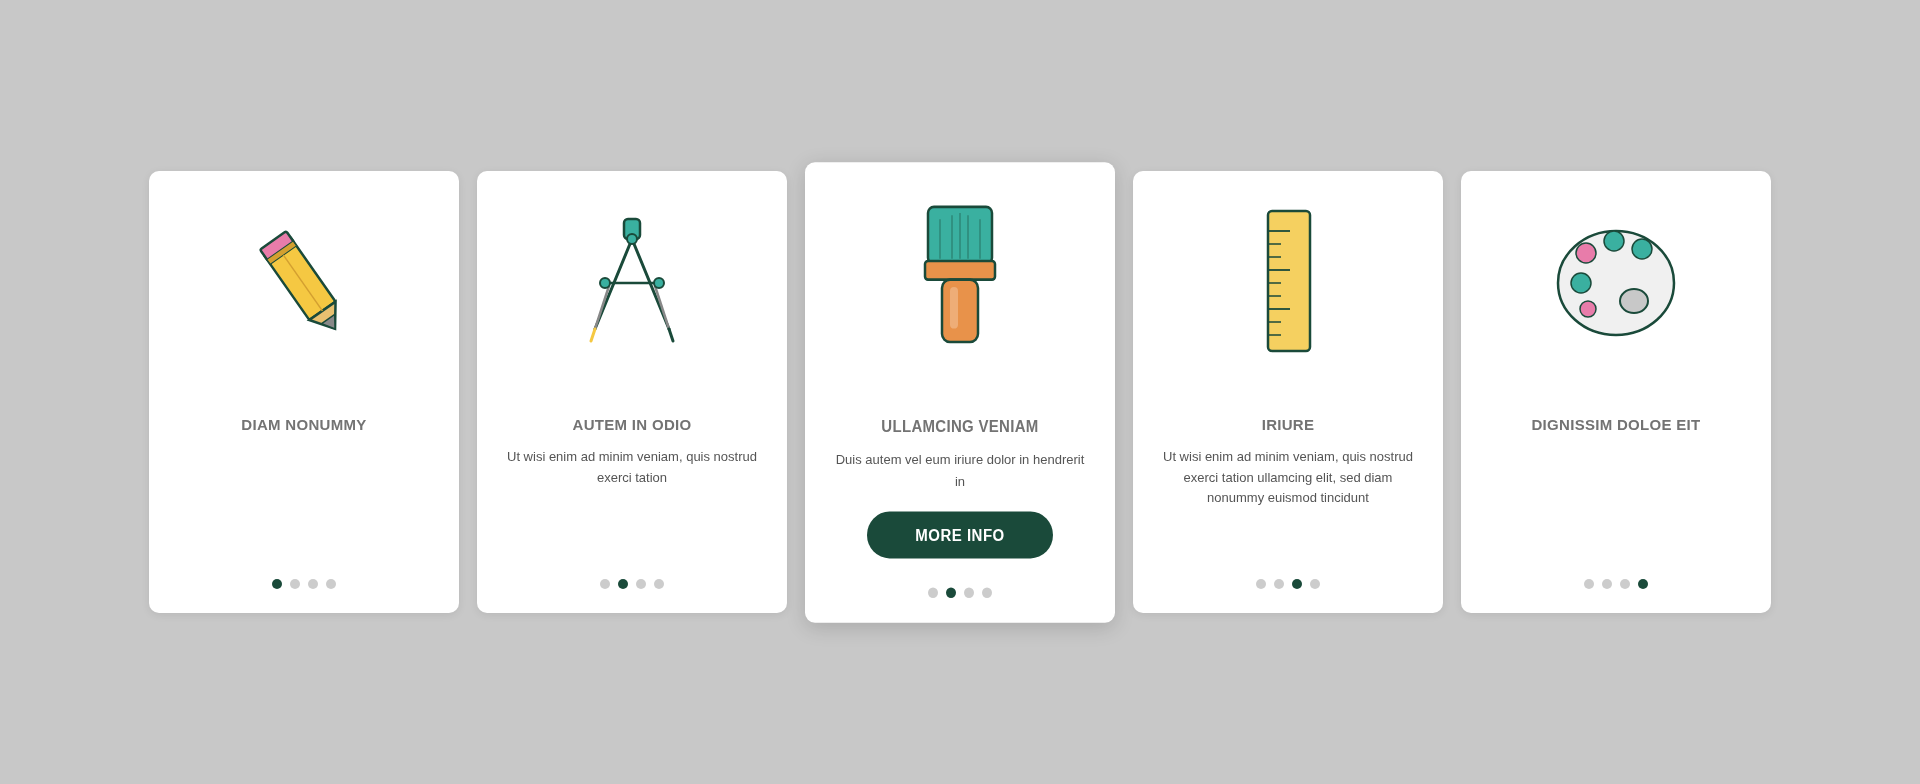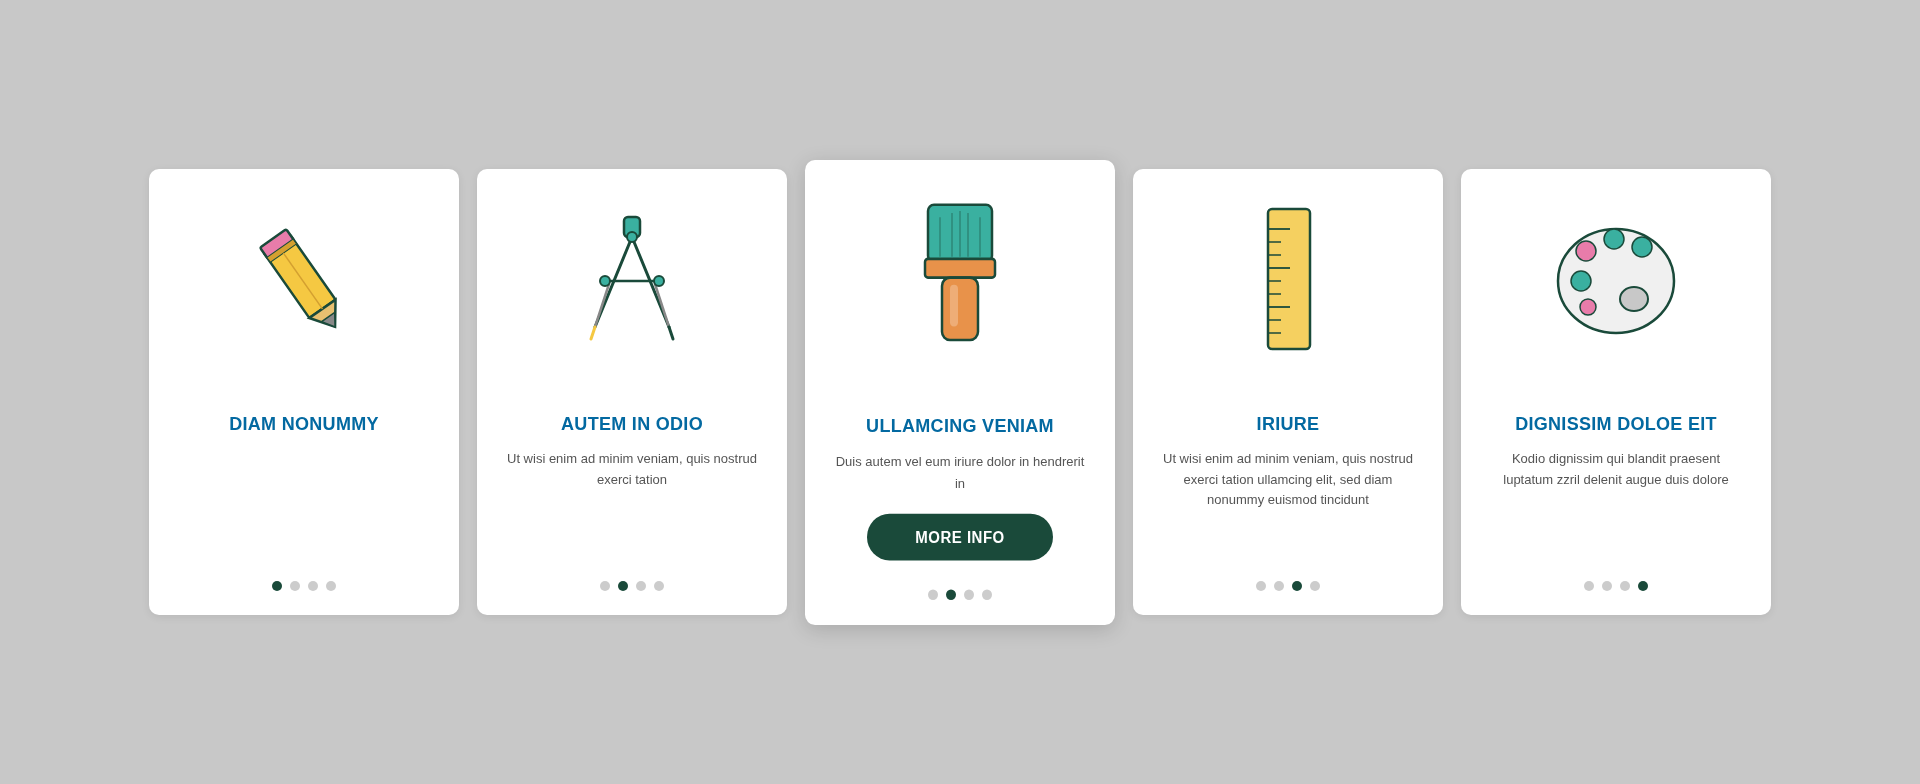--- a/index.html
+++ b/index.html
@@ -34,23 +34,23 @@
       transform-origin: center;
     }
     .card-icon {
       height: 160px;
       display: flex;
       align-items: center;
       justify-content: center;
       margin-bottom: 18px;
     }
     .card-title {
-      font-size: 18px;
+      font-size: 15px;
       font-weight: 800;
-      color: #0369a1;
+      color: #737373;
       text-transform: uppercase;
       text-align: center;
       margin-bottom: 14px;
       letter-spacing: 0.3px;
       margin-top: 37px;
     }
     .card-text {
       font-size: 13px;
       color: #555;
       text-align: center;
@@ -229,21 +229,20 @@
         <ellipse cx="88" cy="90" rx="14" ry="12" fill="#c8c8c8" stroke="#1a4a3a" stroke-width="2"></ellipse>
 
         <circle cx="40" cy="42" r="10" fill="#e87caa" stroke="#1a4a3a" stroke-width="1.5"></circle>
         <circle cx="68" cy="30" r="10" fill="#3ab0a0" stroke="#1a4a3a" stroke-width="1.5"></circle>
         <circle cx="96" cy="38" r="10" fill="#3ab0a0" stroke="#1a4a3a" stroke-width="1.5"></circle>
         <circle cx="35" cy="72" r="10" fill="#3ab0a0" stroke="#1a4a3a" stroke-width="1.5"></circle>
         <circle cx="42" cy="98" r="8" fill="#e87caa" stroke="#1a4a3a" stroke-width="1.5"></circle>
       </svg>
     </div>
     <div class="card-title">DIGNISSIM DOLOE EIT</div>
-    <div class="card-text">Kodio dignissim qui blandit praesent luptatum zzril delenit augue duis dolore</div>
     <div class="dots">
       <div class="dot"></div>
       <div class="dot"></div>
       <div class="dot"></div>
       <div class="dot active"></div>
     </div>
   </div>
 
 </div>
 

